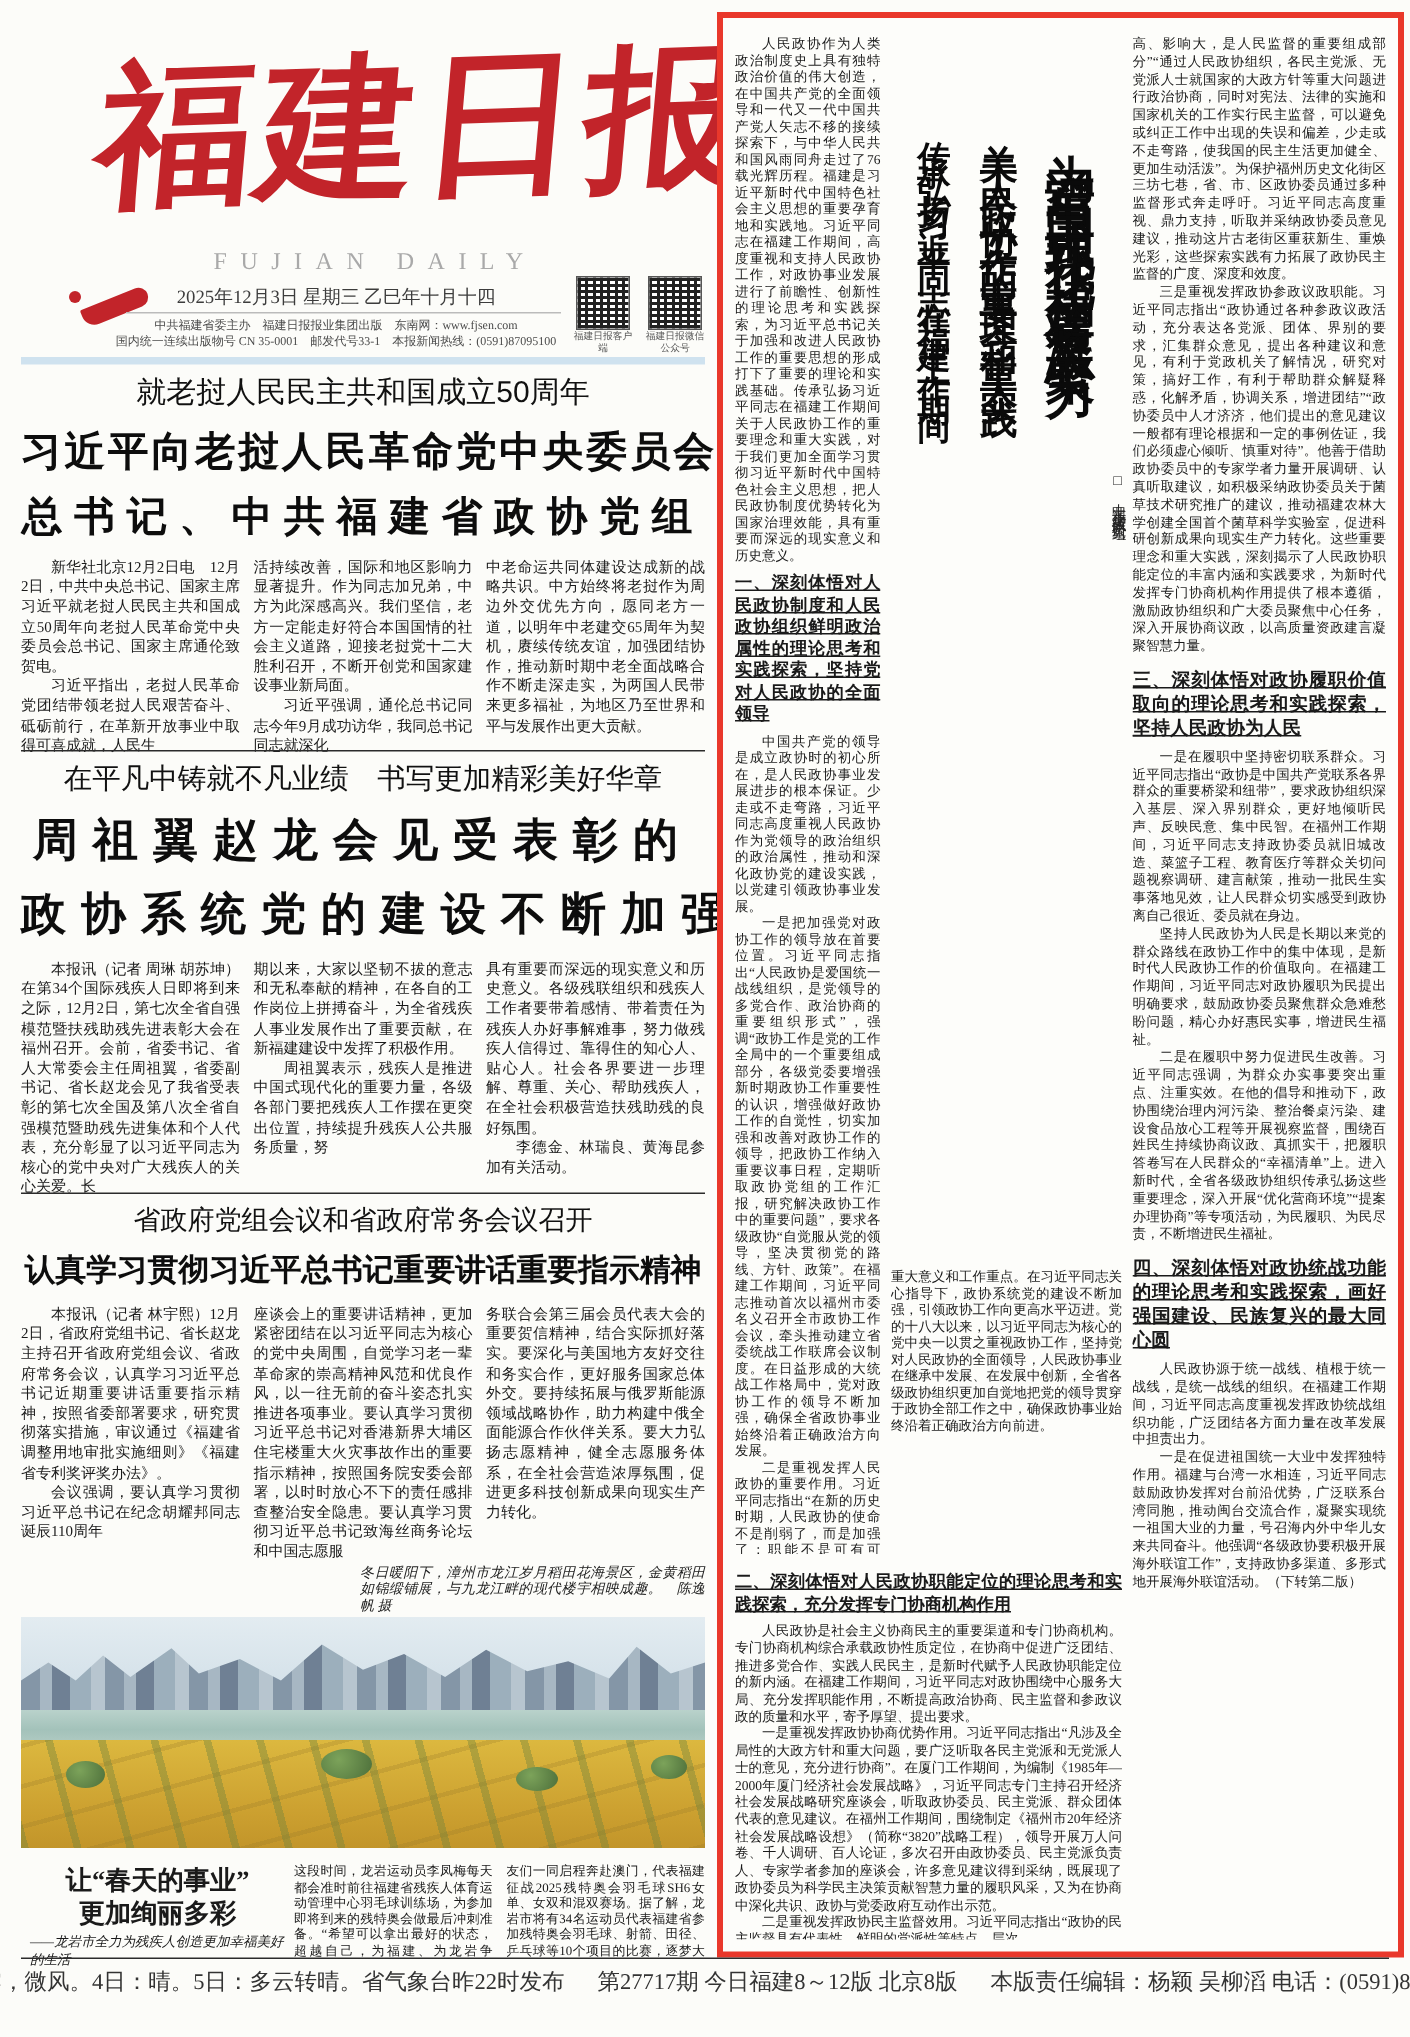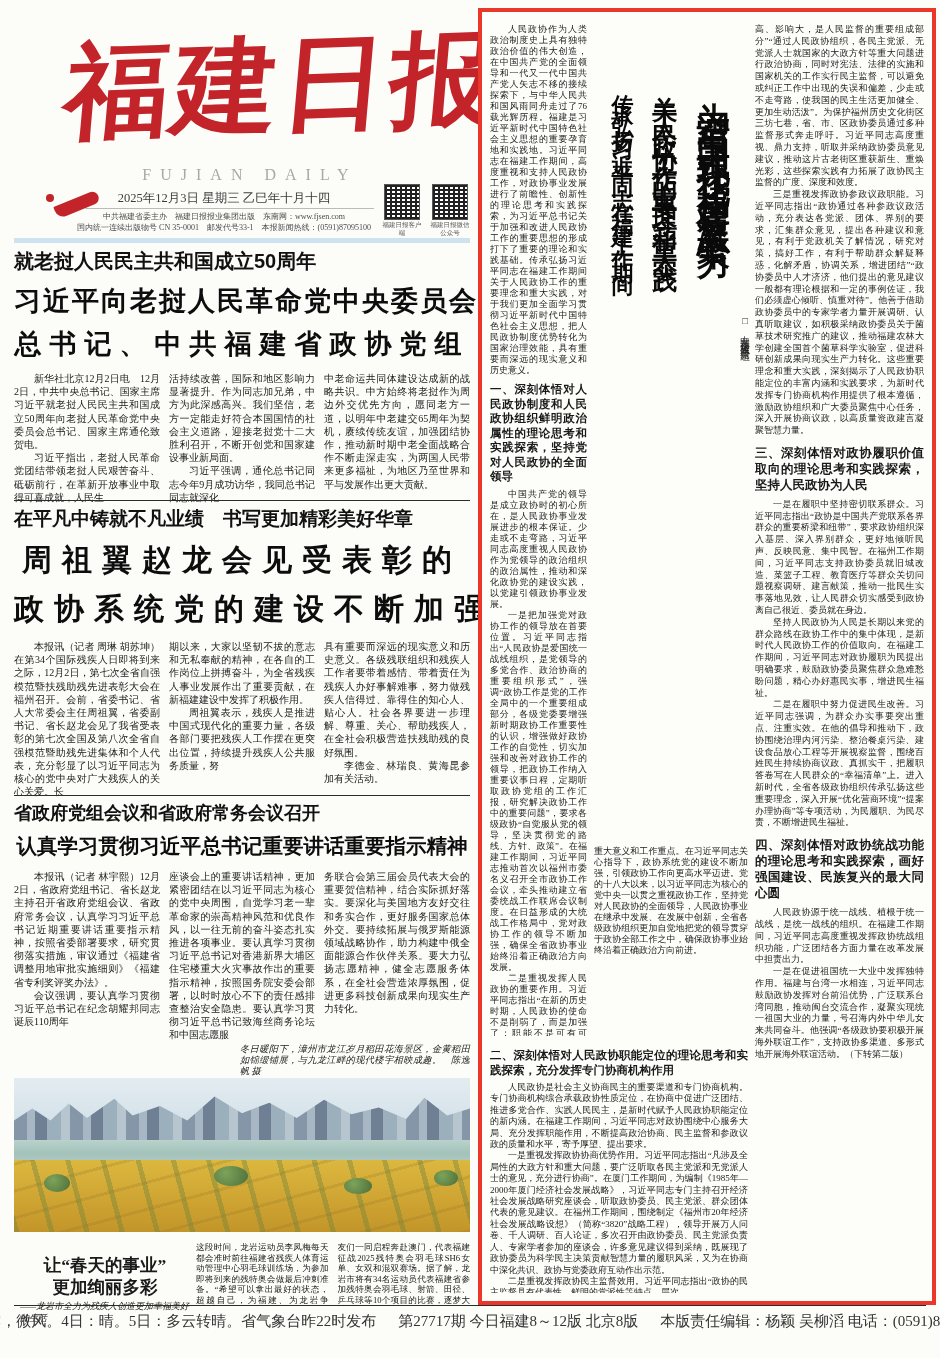--- a/index.html
+++ b/index.html
@@ -20,21 +20,21 @@
   .thin-rule{position:absolute;left:70px;top:208px;width:290px;height:1px;background:#bbb;}
   .pub-info{position:absolute;left:40px;top:212px;width:340px;text-align:center;font-size:8px;line-height:10.5px;color:#4a4a4a;}
   .qr-group{position:absolute;right:0px;top:184px;display:flex;gap:8px;}
   .qr-item{width:40px;text-align:center;}
   .qr{width:34px;height:34px;margin:0 auto;border:1px solid #555;background-color:#fff;
       background-image:repeating-linear-gradient(0deg,#222 0 2px,transparent 2px 4px),
                        repeating-linear-gradient(90deg,#222 0 2px,#fff 2px 5px);}
   .qr-caption{font-size:6.5px;color:#555;line-height:8px;margin-top:1px;font-family:"Liberation Sans",sans-serif;}
   .blue-bar{position:absolute;left:0;top:238px;width:456px;height:5px;background:#cfe2ef;}
   .hrule{position:absolute;left:0;width:456px;height:1px;background:#2b2b2b;}
-  .kicker{font-family:"Liberation Sans",sans-serif;font-weight:bold;color:#111;}
+  .kicker{text-align:center;font-family:"Liberation Sans",sans-serif;font-weight:normal;color:#111;}
   .headline{text-align:center;font-family:"Liberation Sans",sans-serif;font-weight:bold;color:#0d0d0d;white-space:nowrap;}
   .art{position:absolute;left:0;width:456px;}
   .cols{display:flex;gap:9px;margin-top:10px;}
   .col{flex:1;font-size:10px;line-height:13.2px;text-align:justify;overflow:hidden;}
   .col p{margin:0;text-indent:2em;}
   .col p.noind{text-indent:0;}
   .photo-caption{position:absolute;left:226px;top:1044px;width:230px;font-size:9.3px;line-height:10.8px;
                  text-align:justify;color:#222;font-style:italic;}
   
   .photo{position:absolute;left:0;top:1078px;width:456px;height:154px;overflow:hidden;background:linear-gradient(#e3ecf1 0%,#d4e1e9 30%,#cddbe3 42%);}
@@ -43,21 +43,21 @@
         clip-path:polygon(0 55%,4% 30%,8% 55%,12% 20%,16% 50%,22% 10%,26% 45%,32% 25%,38% 55%,44% 5%,50% 40%,56% 18%,62% 50%,68% 12%,74% 42%,80% 28%,86% 52%,90% 8%,95% 45%,100% 30%,100% 100%,0 100%);}
   .river{position:absolute;left:0;top:62px;width:456px;height:22px;
          background:linear-gradient(#b9d2cb,#a3c2ba 60%,#b0cac2);}
   .fields{position:absolute;left:0;top:82px;width:456px;height:72px;
           background:linear-gradient(#dcb83f,#cb9f2f 70%,#c2952a);}
   .paths{position:absolute;left:0;top:82px;width:456px;height:72px;
          background:repeating-linear-gradient(75deg,rgba(110,130,60,.4) 0 5px,transparent 5px 34px),
                     repeating-linear-gradient(-15deg,rgba(150,120,40,.25) 0 3px,transparent 3px 26px);}
   .tree{position:absolute;border-radius:50%;background:radial-gradient(circle at 35% 35%,#7ca35a,#4c6e3a);}
   
-  .a4title{position:absolute;left:6px;top:12px;width:170px;text-align:center;}
+  .a4title{position:absolute;left:6px;top:0;width:170px;text-align:center;}
   .a4t{font-size:17.5px;font-weight:bold;line-height:22px;}
   .a4sub{font-size:9px;font-style:italic;line-height:11.5px;margin-top:3px;text-align:left;}
   .a4cols{position:absolute;left:182px;top:0;width:274px;display:flex;gap:9px;}
   .a4col{flex:1;font-size:8.6px;line-height:10.6px;text-align:justify;height:64px;overflow:hidden;}
   
   .redbox{position:absolute;left:478px;top:8px;width:458px;height:1297px;border:4px solid #e9382b;
           background:#fdfdfa;box-sizing:border-box;padding:12px 8px 8px 8px;}
   .rb-inner{display:flex;gap:7px;height:100%;}
   .rb-leftgroup{width:258px;display:flex;flex-direction:column;flex:none;}
   .rb-toprow{display:flex;gap:7px;height:1012px;}
@@ -71,21 +71,21 @@
   .vt1{font-size:22px;letter-spacing:12px;}
   .vt2{font-size:25px;letter-spacing:10px;}
   .vt3{font-size:33px;letter-spacing:9px;}
   .vt-attr{position:absolute;right:-3px;top:292px;writing-mode:vertical-rl;text-orientation:upright;
            font-size:9.5px;letter-spacing:2px;color:#222;}
   .rb-under{position:absolute;left:0;right:0;top:822px;height:188px;font-size:9px;line-height:11px;
             text-align:justify;overflow:hidden;}
   .rb-wide{margin-top:6px;flex:1;font-size:9px;line-height:11.4px;text-align:justify;overflow:hidden;}
   .rb-colR{flex:1;font-size:9px;line-height:11.8px;text-align:justify;overflow:hidden;}
   .rb-h{font-family:"Liberation Sans",sans-serif;font-weight:bold;font-size:11.5px;line-height:14.5px;
-        margin:6px 0 5px 0;text-align:justify;text-indent:0;}
+        margin:6px 0 5px 0;text-align:justify;text-indent:0;text-decoration:underline;}
   .rb-h3{font-size:12.5px;line-height:16px;margin:8px 0 6px 0;}
   
   .footer-rule{position:absolute;left:14px;top:1305px;width:912px;height:1px;background:#2b2b2b;}
   .footer{position:absolute;left:14px;top:1312px;width:912px;display:flex;justify-content:center;gap:22px;
           font-size:15px;color:#333;white-space:nowrap;}
 </style>
 </head>
 <body>
 
 <div class="page">

